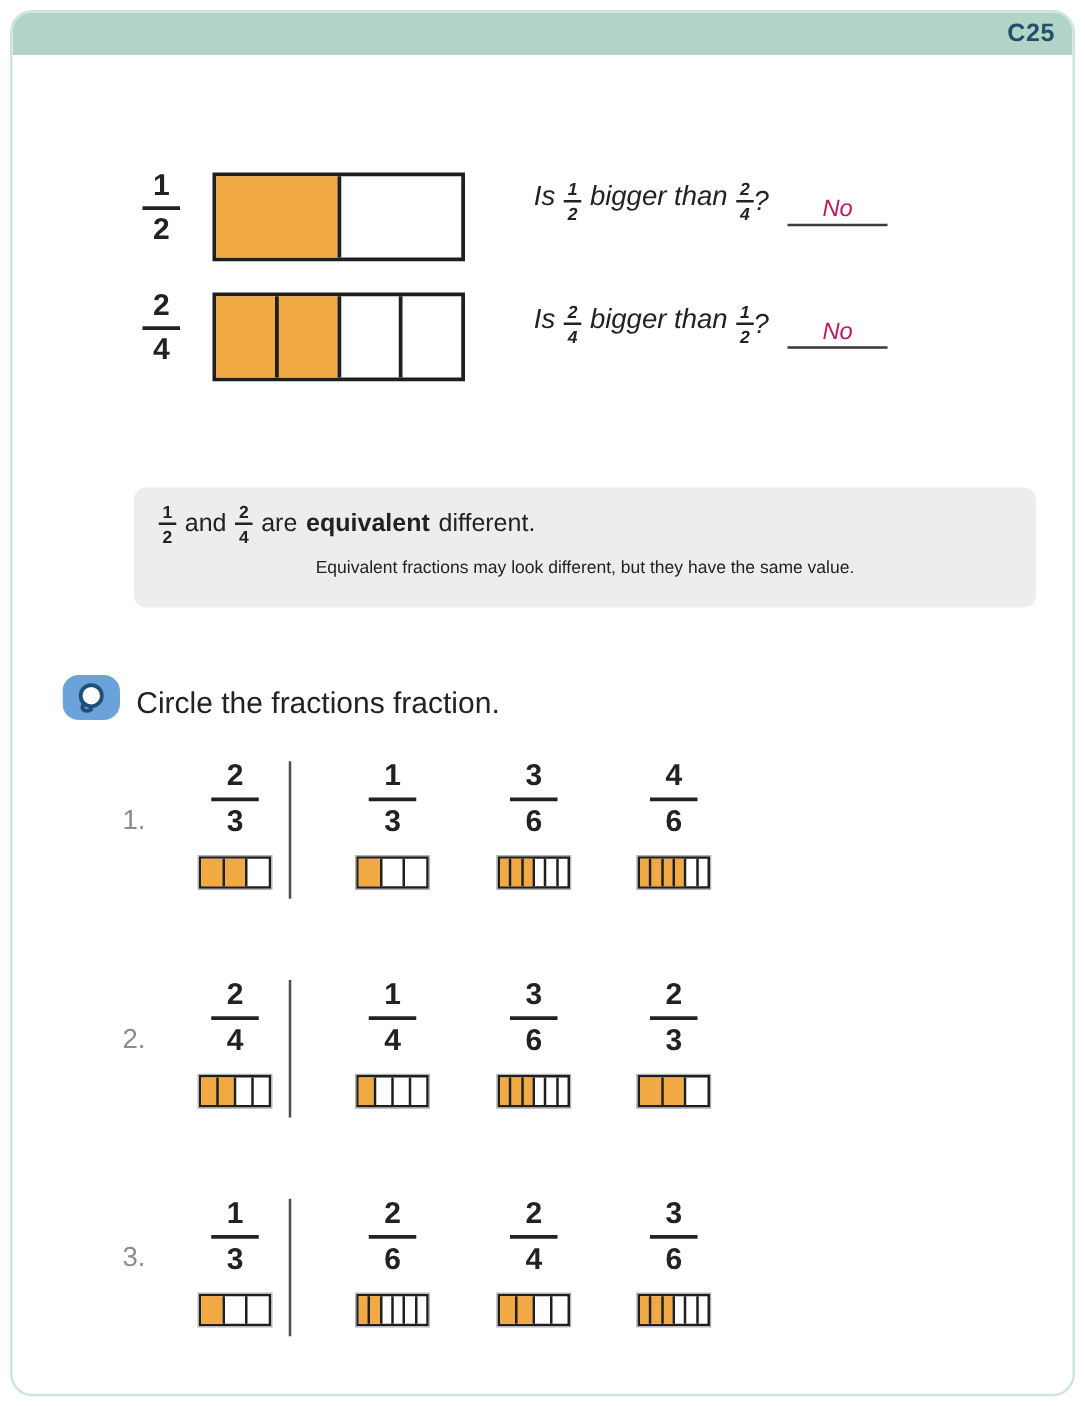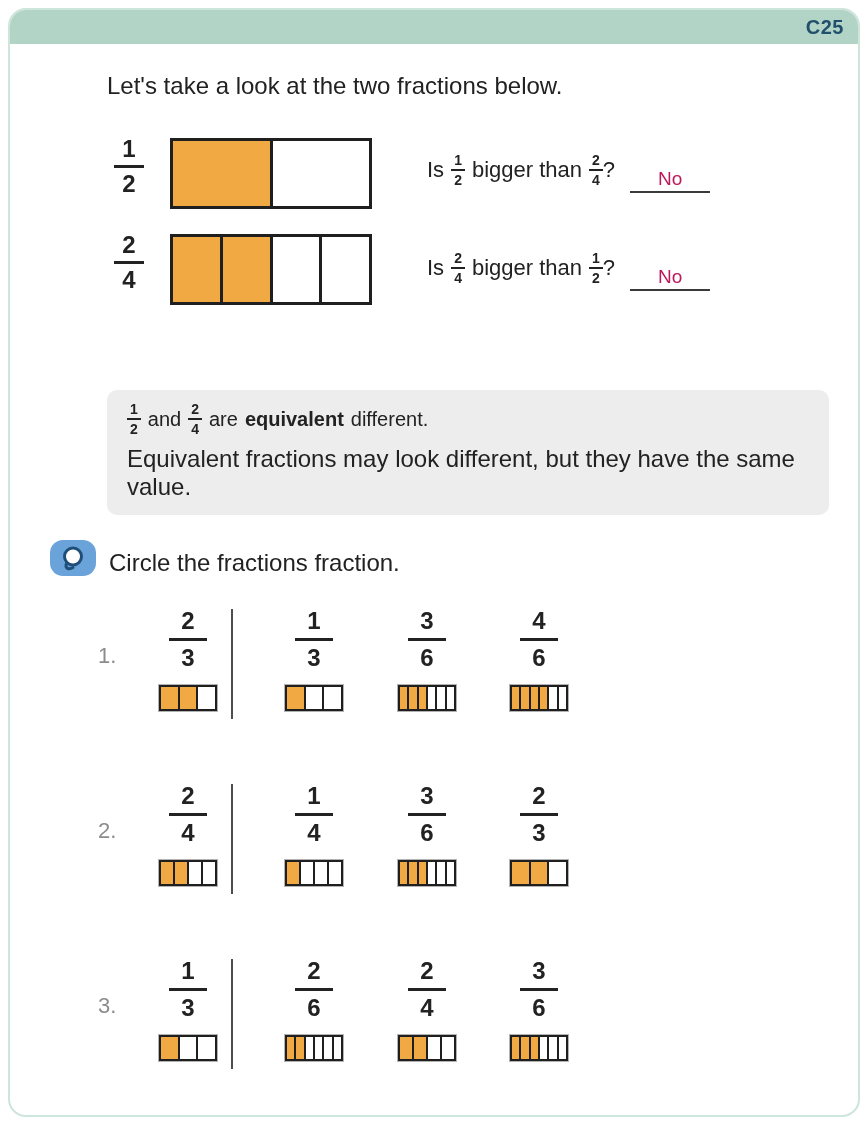--- a/index.html
+++ b/index.html
@@ -23,41 +23,41 @@
   .bf-line { width:30px; height:3px; background:#222; margin:3px 0; }
 
   
   .big-bar { position:absolute; width:202px; height:71px; display:flex;
              border:3px solid #1f1f1f; background:#fff; }
   .big-bar .cell { flex:1; border-left:3px solid #1f1f1f; }
   .big-bar .cell:first-child { border-left:none; }
   .cell.filled { background:var(--orange,#f0a943); }
 
   
-  .question { position:absolute; display:flex; align-items:center; gap:7px;
-              height:52px; font-size:22px; color:#222; }
+  .question { position:absolute; display:flex; align-items:flex-start; gap:7px;
+              height:52px; font-size:22px; color:#222;font-style:italic; }
   .ifrac { display:inline-flex; flex-direction:column; align-items:center; line-height:1.0; }
   .if-num { font-size:14px; font-weight:600; border-bottom:2px solid #222; padding:0 3px 2px; }
   .if-den { font-size:14px; font-weight:600; padding-top:2px; }
   .frac-q { display:inline-flex; align-items:center; }
   .answer-blank { display:inline-block; width:80px; margin-left:8px; text-align:center;
                   border-bottom:2.5px solid #3a3a3a; transform:translateY(9px); }
   .answer { color:#be185d; font-size:19px; line-height:1.15; }
 
   .conclusion { position:absolute; left:417px; top:310px; font-size:22px; color:#222; }
   .conclusion .pre { margin-right:6px; }
   .conclusion b { font-weight:bold; }
 
   
   .infobox { position:absolute; left:97px; top:380px; width:722px; min-height:96px;
              background:var(--box,#ededed); border-radius:10px; padding:12px 20px 14px;
              display:flex; flex-direction:column; gap:9px; }
   .ib-line1 { display:flex; align-items:center; gap:7px; font-size:20px; color:#222; }
   .ib-line1 b { font-weight:bold; }
-  .ib-line2 { font-size:24px; color:#222; }
+  .ib-line2 { font-size:14px; color:#222;text-align:center; }
 
   
   .q-icon { position:absolute; left:40px; top:530px; width:46px; height:36px; }
   .prompt-text { position:absolute; left:99px; top:539px; font-size:24px; color:#222; }
 
   
   .p-row { position:absolute; left:0; width:100%; height:175px; }
   .p-number { position:absolute; left:88px; top:36px; font-size:22px; color:#8c8c8c; }
   .p-col { position:absolute; top:0; width:110px; display:flex; flex-direction:column; align-items:center; }
   .p-divider { position:absolute; left:221px; top:2px; width:2px; height:110px; background:#4d4d4d; }
@@ -72,21 +72,20 @@
 </head>
 <body>
 
 <div class="canvas">
   <div class="card">
 
     <div class="band">
       <span class="code">C25</span>
     </div>
 
-    <div class="title">Let's take a look at the two fractions below.</div>
 
     <div class="big-frac" style="left:97px; top:126px;">
       <span class="bf-num">1</span>
       <span class="bf-line"></span>
       <span class="bf-den">2</span>
     </div>
     <div class="big-bar" style="left:160px; top:128px;">
         <div class="cell filled"></div>
         <div class="cell"></div>
       </div>

